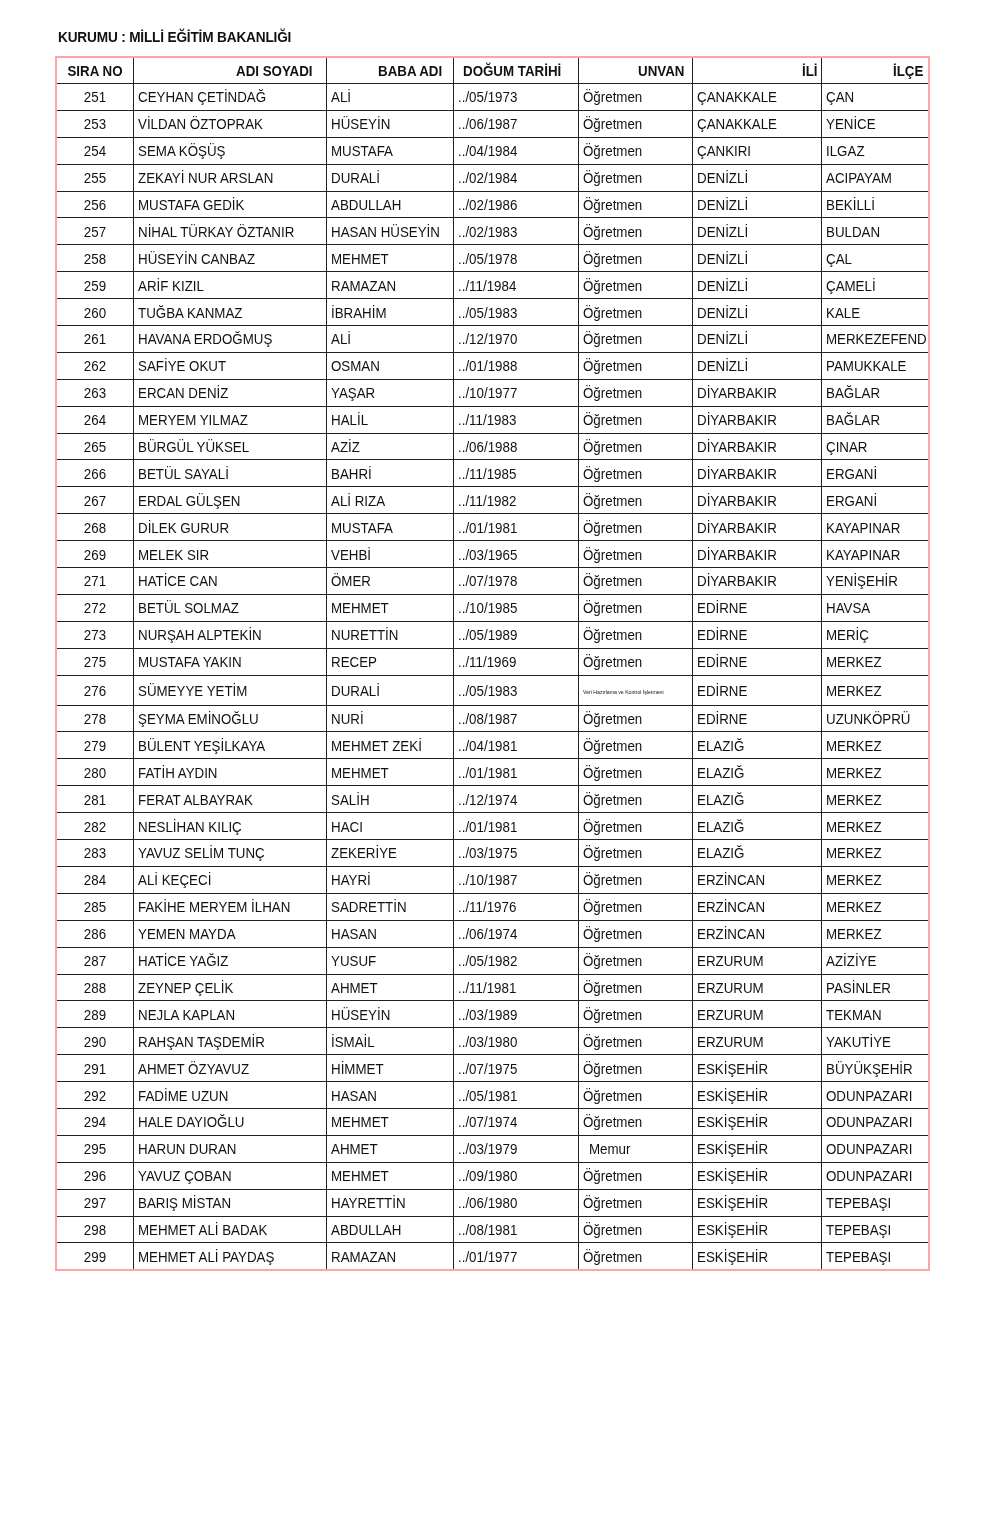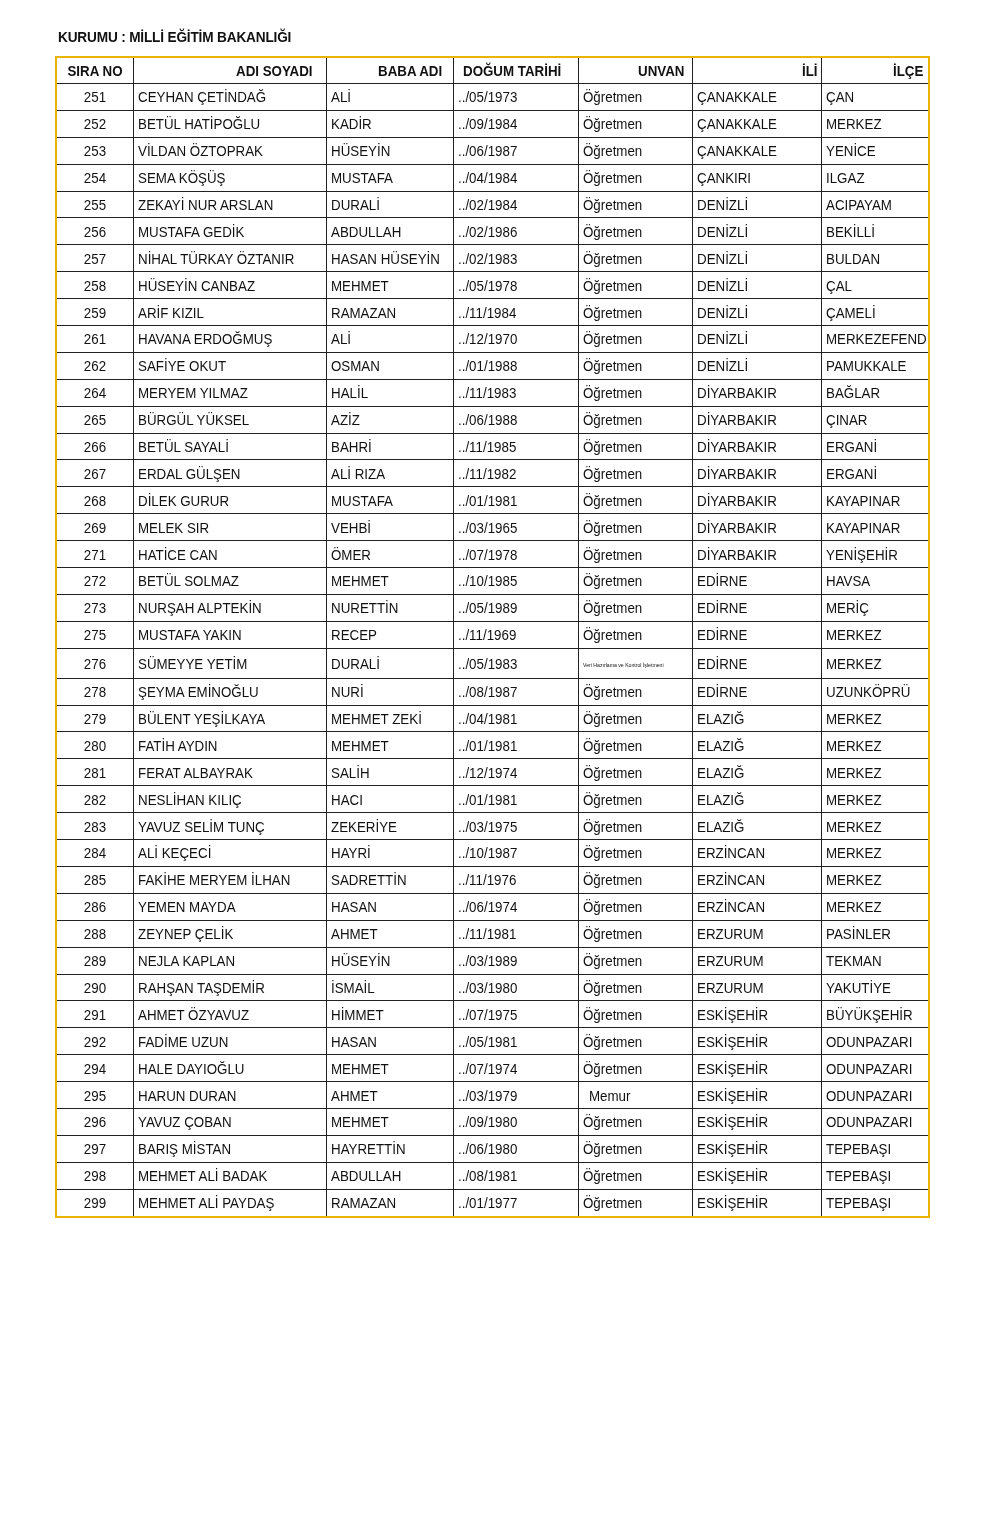--- a/index.html
+++ b/index.html
@@ -9,21 +9,21 @@
   }
   .doc-title {
     position: absolute; left: 58px; top: 28px;
     font-size: 15.5px; font-weight: bold; letter-spacing: -0.2px;
     transform: scaleX(0.88); transform-origin: left top;
   }
   table.list {
     position: absolute; left: 55px; top: 56px;
     border-collapse: collapse; table-layout: fixed;
     width: 873px;
-    border: 2px solid #eab308;
+    border: 2px solid #fca5a5;
   }
   table.list th, table.list td {
     border: 1.5px solid #222;
     height: 25.9px; padding: 0 0 0 4px;
     font-size: 15.5px; line-height: 25px;
     white-space: nowrap; overflow: hidden;
     text-align: left; vertical-align: middle;
   }
   table.list th { font-weight: bold; height: 25px; text-align: right; }
   table.list th span, table.list td span {
@@ -71,29 +71,20 @@
       <tr>
         <td class="no"><span>251</span></td>
         <td><span>CEYHAN ÇETİNDAĞ</span></td>
         <td><span>ALİ</span></td>
         <td><span>../05/1973</span></td>
         <td><span>Öğretmen</span></td>
         <td><span>ÇANAKKALE</span></td>
         <td><span>ÇAN</span></td>
       </tr>
       <tr>
-        <td class="no"><span>252</span></td>
-        <td><span>BETÜL HATİPOĞLU</span></td>
-        <td><span>KADİR</span></td>
-        <td><span>../09/1984</span></td>
-        <td><span>Öğretmen</span></td>
-        <td><span>ÇANAKKALE</span></td>
-        <td><span>MERKEZ</span></td>
-      </tr>
-      <tr>
         <td class="no"><span>253</span></td>
         <td><span>VİLDAN ÖZTOPRAK</span></td>
         <td><span>HÜSEYİN</span></td>
         <td><span>../06/1987</span></td>
         <td><span>Öğretmen</span></td>
         <td><span>ÇANAKKALE</span></td>
         <td><span>YENİCE</span></td>
       </tr>
       <tr>
         <td class="no"><span>254</span></td>
@@ -143,36 +134,54 @@
       <tr>
         <td class="no"><span>259</span></td>
         <td><span>ARİF KIZIL</span></td>
         <td><span>RAMAZAN</span></td>
         <td><span>../11/1984</span></td>
         <td><span>Öğretmen</span></td>
         <td><span>DENİZLİ</span></td>
         <td><span>ÇAMELİ</span></td>
       </tr>
       <tr>
+        <td class="no"><span>260</span></td>
+        <td><span>TUĞBA KANMAZ</span></td>
+        <td><span>İBRAHİM</span></td>
+        <td><span>../05/1983</span></td>
+        <td><span>Öğretmen</span></td>
+        <td><span>DENİZLİ</span></td>
+        <td><span>KALE</span></td>
+      </tr>
+      <tr>
         <td class="no"><span>261</span></td>
         <td><span>HAVANA ERDOĞMUŞ</span></td>
         <td><span>ALİ</span></td>
         <td><span>../12/1970</span></td>
         <td><span>Öğretmen</span></td>
         <td><span>DENİZLİ</span></td>
         <td><span>MERKEZEFENDİ</span></td>
       </tr>
       <tr>
         <td class="no"><span>262</span></td>
         <td><span>SAFİYE OKUT</span></td>
         <td><span>OSMAN</span></td>
         <td><span>../01/1988</span></td>
         <td><span>Öğretmen</span></td>
         <td><span>DENİZLİ</span></td>
         <td><span>PAMUKKALE</span></td>
+      </tr>
+      <tr>
+        <td class="no"><span>263</span></td>
+        <td><span>ERCAN DENİZ</span></td>
+        <td><span>YAŞAR</span></td>
+        <td><span>../10/1977</span></td>
+        <td><span>Öğretmen</span></td>
+        <td><span>DİYARBAKIR</span></td>
+        <td><span>BAĞLAR</span></td>
       </tr>
       <tr>
         <td class="no"><span>264</span></td>
         <td><span>MERYEM YILMAZ</span></td>
         <td><span>HALİL</span></td>
         <td><span>../11/1983</span></td>
         <td><span>Öğretmen</span></td>
         <td><span>DİYARBAKIR</span></td>
         <td><span>BAĞLAR</span></td>
       </tr>
@@ -341,20 +350,29 @@
       <tr>
         <td class="no"><span>286</span></td>
         <td><span>YEMEN MAYDA</span></td>
         <td><span>HASAN</span></td>
         <td><span>../06/1974</span></td>
         <td><span>Öğretmen</span></td>
         <td><span>ERZİNCAN</span></td>
         <td><span>MERKEZ</span></td>
       </tr>
       <tr>
+        <td class="no"><span>287</span></td>
+        <td><span>HATİCE YAĞIZ</span></td>
+        <td><span>YUSUF</span></td>
+        <td><span>../05/1982</span></td>
+        <td><span>Öğretmen</span></td>
+        <td><span>ERZURUM</span></td>
+        <td><span>AZİZİYE</span></td>
+      </tr>
+      <tr>
         <td class="no"><span>288</span></td>
         <td><span>ZEYNEP ÇELİK</span></td>
         <td><span>AHMET</span></td>
         <td><span>../11/1981</span></td>
         <td><span>Öğretmen</span></td>
         <td><span>ERZURUM</span></td>
         <td><span>PASİNLER</span></td>
       </tr>
       <tr>
         <td class="no"><span>289</span></td>

